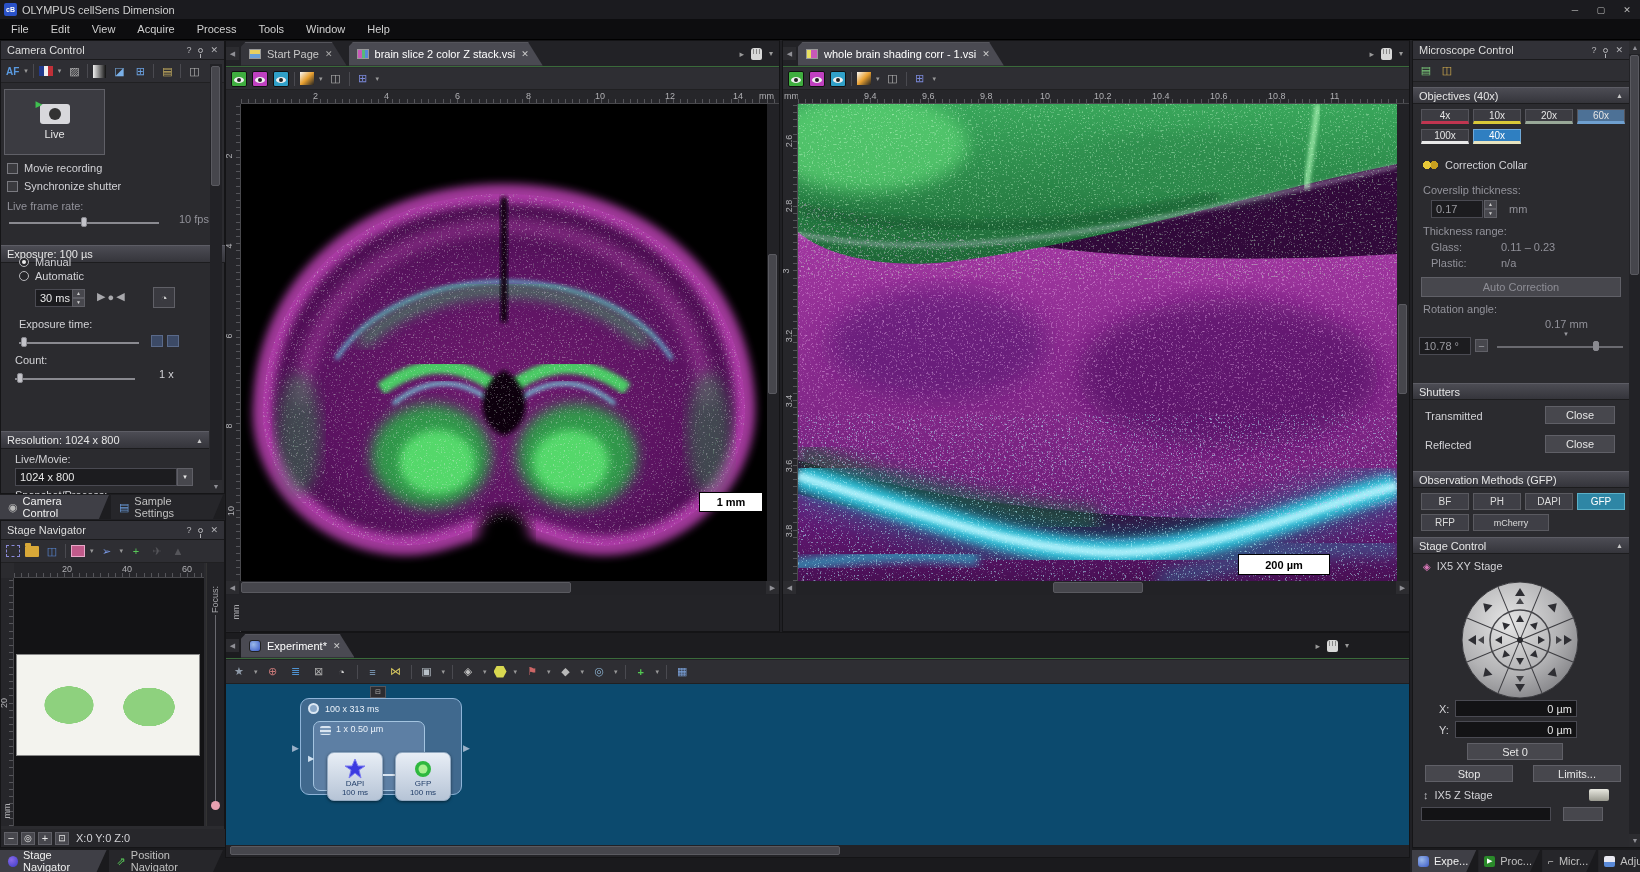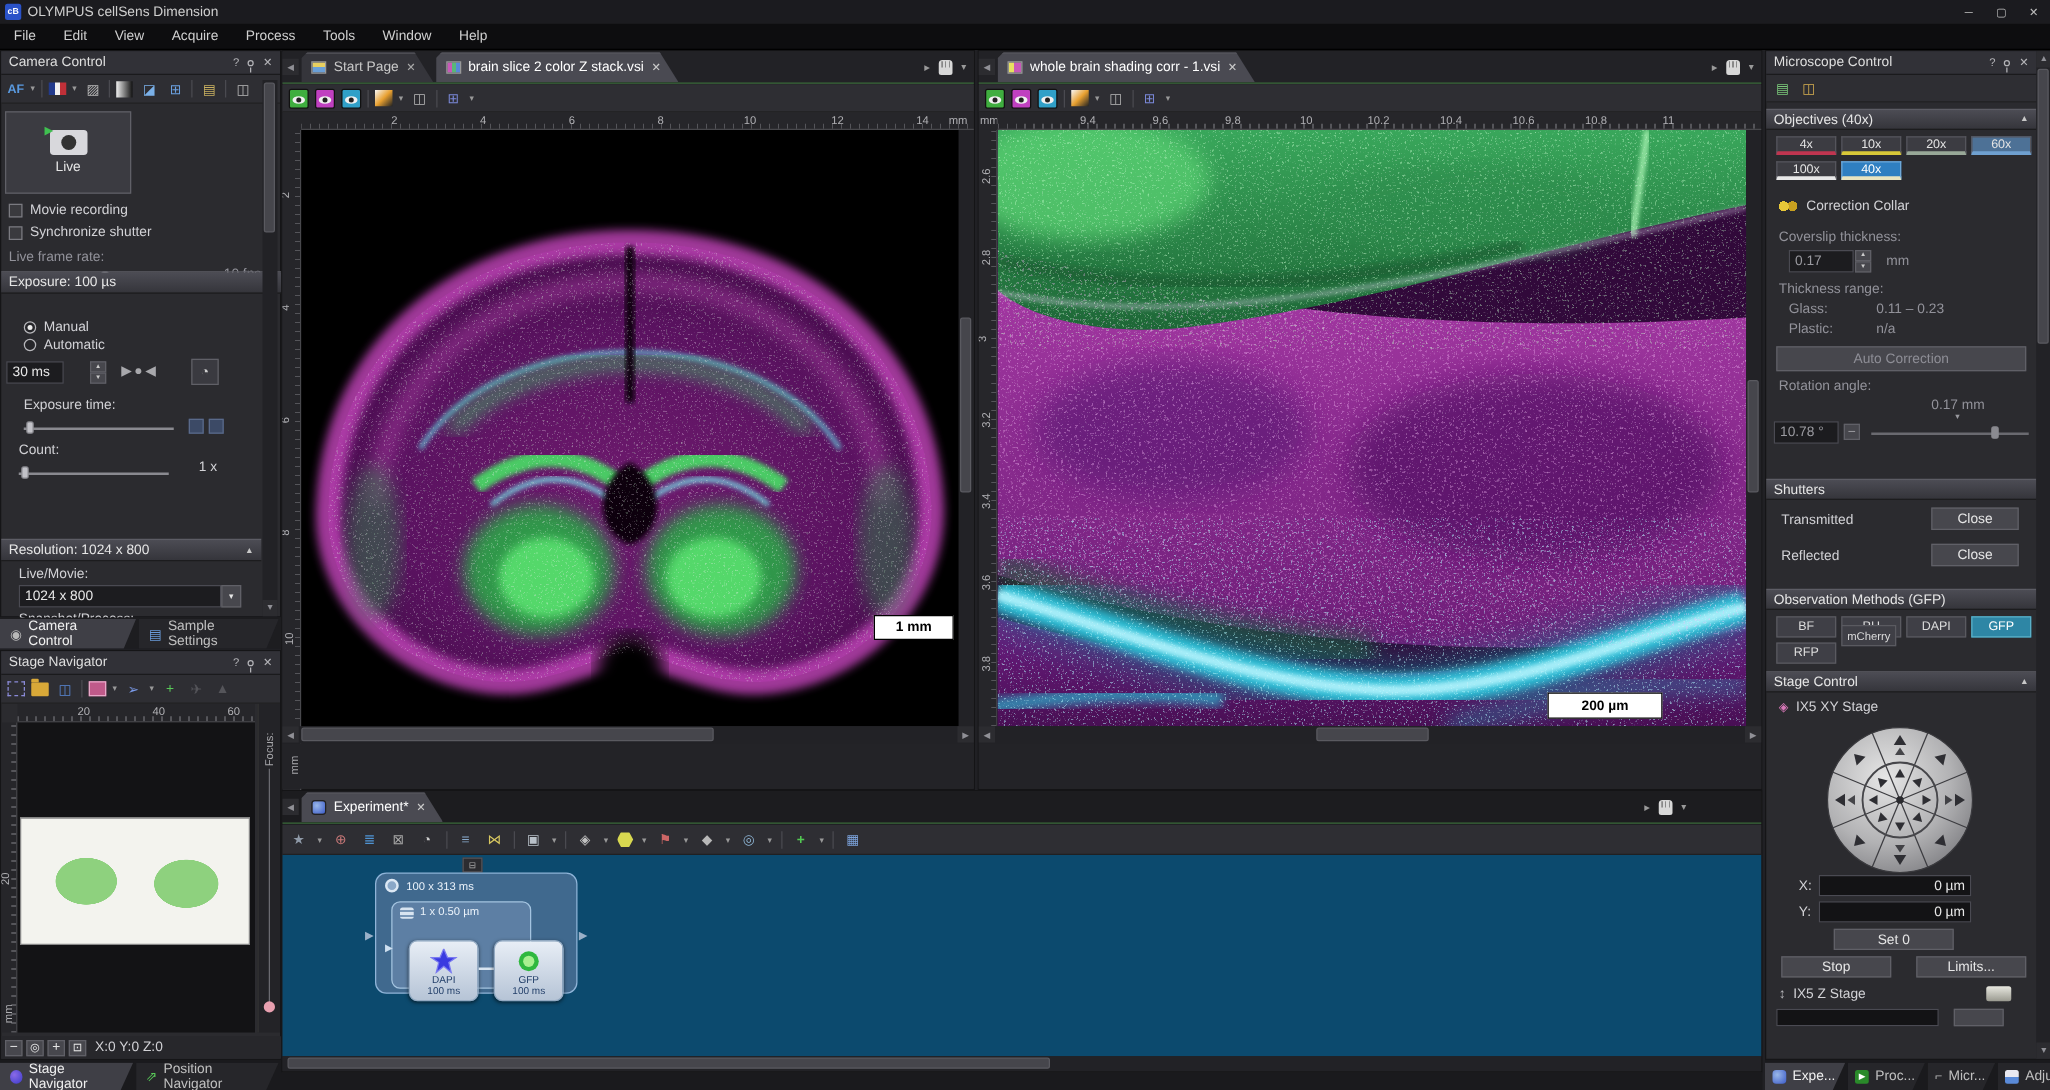--- a/index.html
+++ b/index.html
@@ -134,33 +134,33 @@
       <span class="chk"></span>
       <span class="lbl">Synchronize shutter</span>
     </div>
     <div class="a dim" style="left:6px;top:159px">Live frame rate:</div>
     <div class="a" style="left:8px;top:176px;width:150px;height:12px">
       <span class="track" style="left:0;right:0;top:5px"></span>
         <span class="thumb" style="left:72px;top:0"></span>
     </div>
     <div class="a dim" style="left:178px;top:172px">10 fps</div>
 
-    <div class="a hdr" style="left:0;top:176px;width:244px;height:18px">
+    <div class="a hdr" style="left:0;top:204px;width:244px;height:18px">
       <span>Exposure: 100 µs</span>
       <span class="car">▲</span>
     </div>
     <div class="a flex" style="left:18px;top:215px">
       <span class="radio on"></span>
       <span class="lbl">Manual</span>
     </div>
     <div class="a flex" style="left:18px;top:229px">
       <span class="radio"></span>
       <span class="lbl">Automatic</span>
     </div>
-    <div class="a inp" style="left:4px;top:248px;width:46px;height:18px">
+    <div class="a inp" style="left:34px;top:248px;width:46px;height:18px">
         <span>30 ms</span>
       </div>
     <div class="a spin" style="left:71px;top:248px">
         <span>▲</span>
         <span>▼</span>
       </div>
     <div class="a flex" style="left:96px;top:249px;gap:2px;color:#a8a8ac;font-size:11px">
       <span>▶</span>
       <span>●</span>
       <span>◀</span>
@@ -722,21 +722,21 @@
       </div>
     <div class="obsbtn" style="left:112px;top:452px;width:48px">
         <span>DAPI</span>
       </div>
     <div class="obsbtn" style="left:164px;top:452px;width:48px;background:#2e86a5;border-color:#5ab0c8;color:#fff">
         <span>GFP</span>
       </div>
     <div class="obsbtn" style="left:8px;top:473px;width:48px">
         <span>RFP</span>
       </div>
-    <div class="obsbtn" style="left:60px;top:459px;width:44px;font-size:9px">
+    <div class="obsbtn" style="left:60px;top:473px;width:76px;font-size:9px">
         <span>mCherry</span>
       </div>
 
     <div class="a hdr" style="left:0;top:496px;width:216px;height:17px">
       <span>Stage Control</span>
       <span class="car">▲</span>
     </div>
     <div class="a flex" style="left:10px;top:519px;gap:6px">
       <span style="color:#d878b8;font-size:10px">◈</span>
       <span class="lbl">IX5 XY Stage</span>

